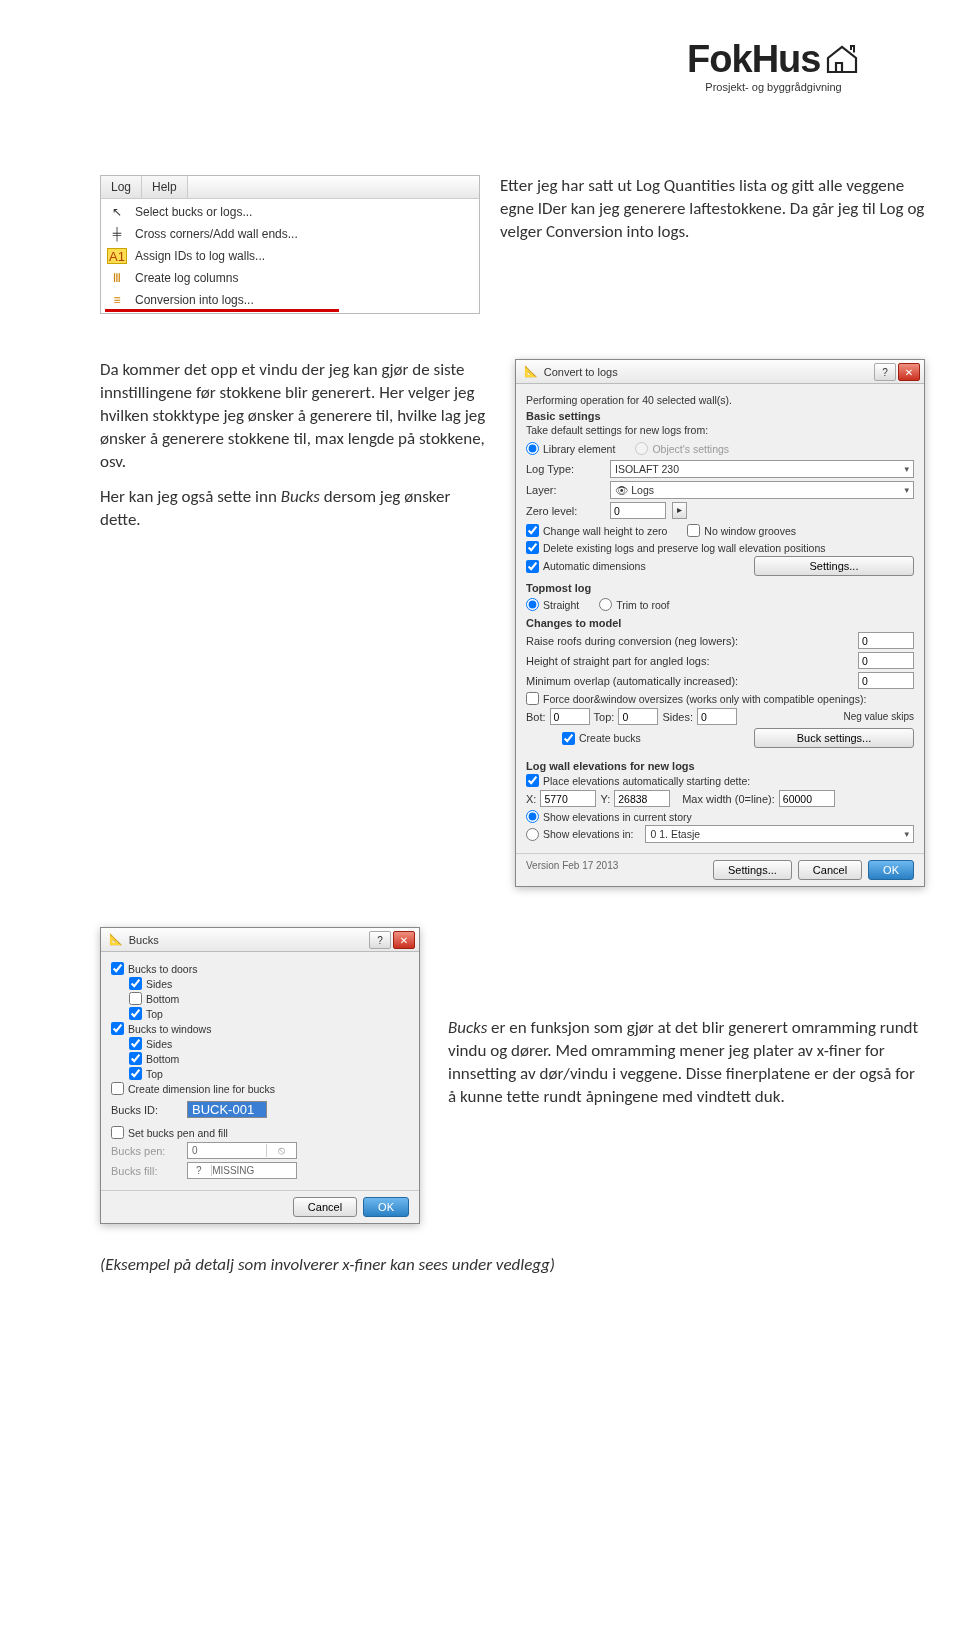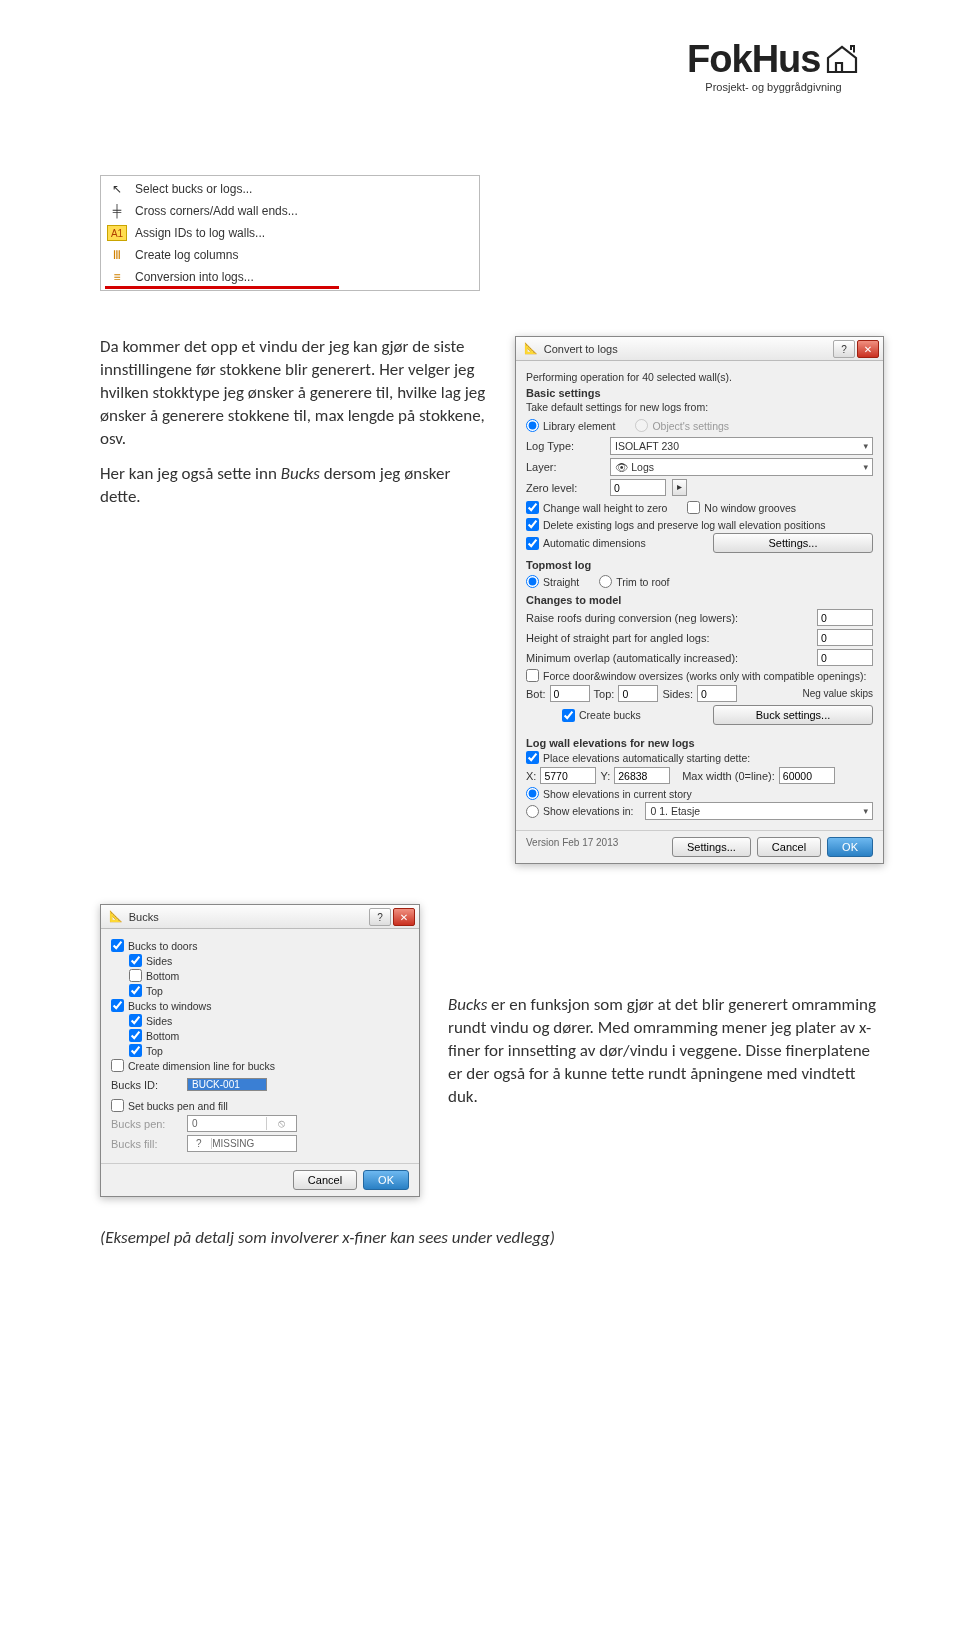--- a/index.html
+++ b/index.html
@@ -1,18 +1,18 @@
 <!DOCTYPE html>
 <html><head>
 <meta charset="utf-8">
 <style>
   * { box-sizing: border-box; margin: 0; padding: 0; }
   body { width: 960px; height: 1648px; font-family: Calibri, Arial, sans-serif; background: white; color: #333; position: relative; }
   
-  .page { padding: 100px 76px 70px 100px; height: 100%; position: relative; }
+  .page { padding: 100px 35px 70px 100px; height: 100%; position: relative; }
   
   .logo { position: absolute; top: 38px; right: 100px; text-align: center; }
   .logo-main { font-size: 38px; font-weight: bold; color: #222; font-family: Arial, sans-serif; letter-spacing: -1px; }
   .logo-sub { font-size: 11px; color: #333; font-family: Arial, sans-serif; }
   
   .content-row { display: flex; gap: 20px; margin-bottom: 45px; }
   .content-row.first { margin-top: 75px; }
   
   .menu-box { width: 380px; border: 1px solid #bbb; background: #fff; font-family: Tahoma, sans-serif; font-size: 12px; }
   .menu-header { background: linear-gradient(#fff,#e8e8e8); border-bottom: 1px solid #ccc; display: flex; }
@@ -56,21 +56,21 @@
   
   .bucks-row { display: flex; gap: 28px; align-items:flex-start; margin-bottom: 30px; }
   .bucks-row .text-block { flex: 1; padding-top: 90px; }
   
   .note-line { font-style: italic; font-size: 17px; margin-top: 6px; }
   
   .footer { position: absolute; bottom: 50px; left: 100px; right: 95px; border-top: 2px solid #3a5fa0; padding-top: 6px; display: flex; justify-content: space-between; align-items: center; font-size: 15px; color: #555; }
   .footer .pg { font-size: 22px; color: #333; }
   
   .indent-group { margin-left: 18px; }
-  .sel-input { background:#3a7fd4; color:#fff; border:1px solid #888; padding:0 4px; width:80px; font-size:10px; }
+  .sel-input { background:#3a7fd4; color:#fff; border:1px solid #888; padding:0 4px; width:80px; font-size:13px; }
   .pen-box { display:inline-flex; border:1px solid #999; background:#fff; width:110px; height:17px; align-items:center; }
   .pen-box span:first-child { flex:1; padding:0 4px; font-size:10px; color:#666; }
   .pen-box span:last-child { width:30px; border-left:1px solid #ccc; text-align:center; }
   .wide-btn { width: 160px; text-align:center; }
 </style>
 </head>
 <body>
 
 <div class="page">
   <div class="logo">
@@ -79,42 +79,49 @@
       <svg width="36" height="30" viewBox="0 0 36 30" style="vertical-align:-2px; margin-left:-6px;">
         <path d="M4 28 L4 14 L18 3 L32 14 L32 28 Z M12 28 L12 19 L18 19 L18 28" fill="none" stroke="#222" stroke-width="2.2"></path>
         <path d="M27 6 L27 2 L30 2 L30 8.5" fill="none" stroke="#222" stroke-width="2"></path>
       </svg>
     </div>
     <div class="logo-sub">Prosjekt- og byggrådgivning</div>
   </div>
 
   <div class="content-row first">
     <div class="menu-box">
+      <div class="menu-header">
+        <div class="menu-tab">Log</div>
+        <div class="menu-tab">Help</div>
+      </div>
       <div class="menu-items">
         <div class="menu-item">
           <span class="menu-icon">↖</span>
           <span>Select bucks or logs...</span>
         </div>
         <div class="menu-item">
           <span class="menu-icon">╪</span>
           <span>Cross corners/Add wall ends...</span>
         </div>
         <div class="menu-item">
-          <span class="menu-icon" style="background:#ffdd50;border:1px solid #c9a400;font-size:10px;color:#b04000;">A1</span>
+          <span class="menu-icon" style="background:#ffdd50;border:1px solid #c9a400;font-size:13px;color:#b04000;">A1</span>
           <span>Assign IDs to log walls...</span>
         </div>
         <div class="menu-item">
           <span class="menu-icon" style="color:#d08000;">Ⅲ</span>
           <span>Create log columns</span>
         </div>
         <div class="menu-item hl">
           <span class="menu-icon" style="color:#d08000;">≡</span>
           <span>Conversion into logs...</span>
         </div>
       </div>
+    </div>
+    <div class="text-block">
+      <p><span>Etter jeg har satt ut Log Quantities lista og gitt alle veggene egne IDer kan jeg generere laftestokkene. Da går jeg til Log og velger Conversion into logs.</span></p>
     </div>
   </div>
 
   <div class="second-row">
     <div class="text-block">
       <p>Da kommer det opp et vindu der jeg kan gjør de siste innstillingene før stokkene blir generert. Her velger jeg hvilken stokktype jeg ønsker å generere til, hvilke lag jeg ønsker å generere stokkene til, max lengde på stokkene, osv.</p>
       <p><span>Her kan jeg også sette inn </span><span class="italic">Bucks</span><span> dersom jeg ønsker dette.</span></p>
     </div>
 
     <div class="dialog convert-dialog">

